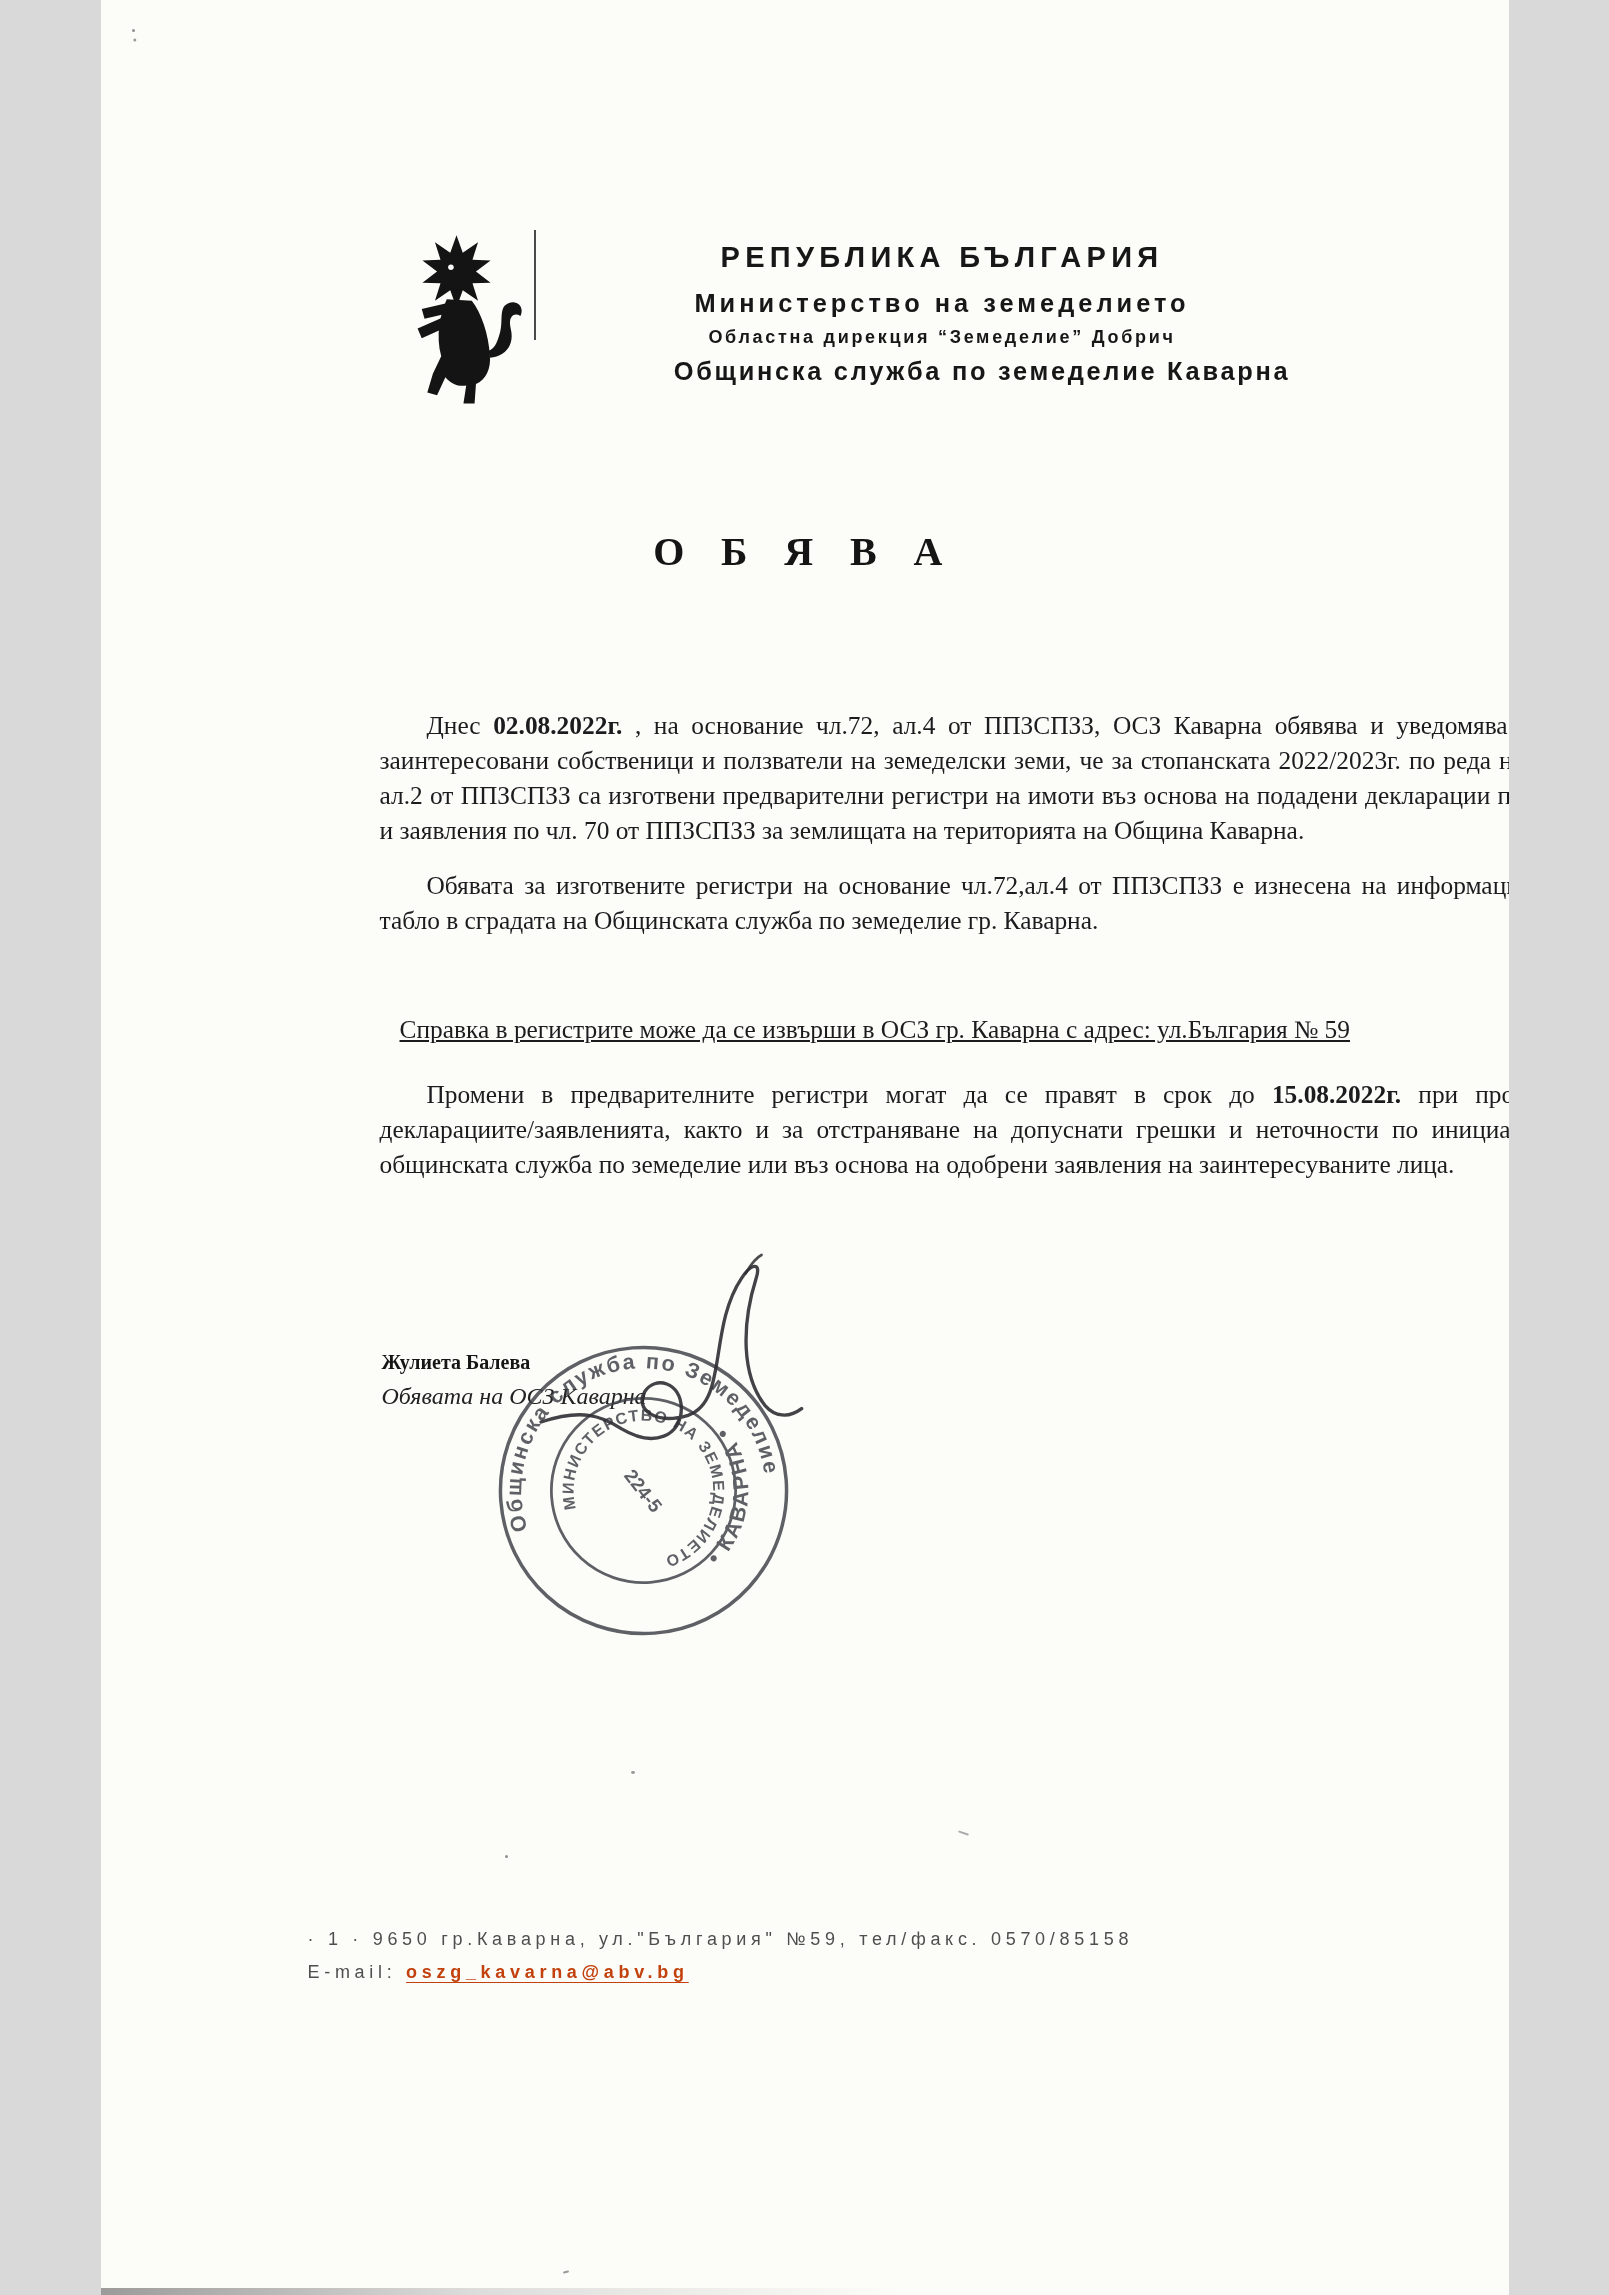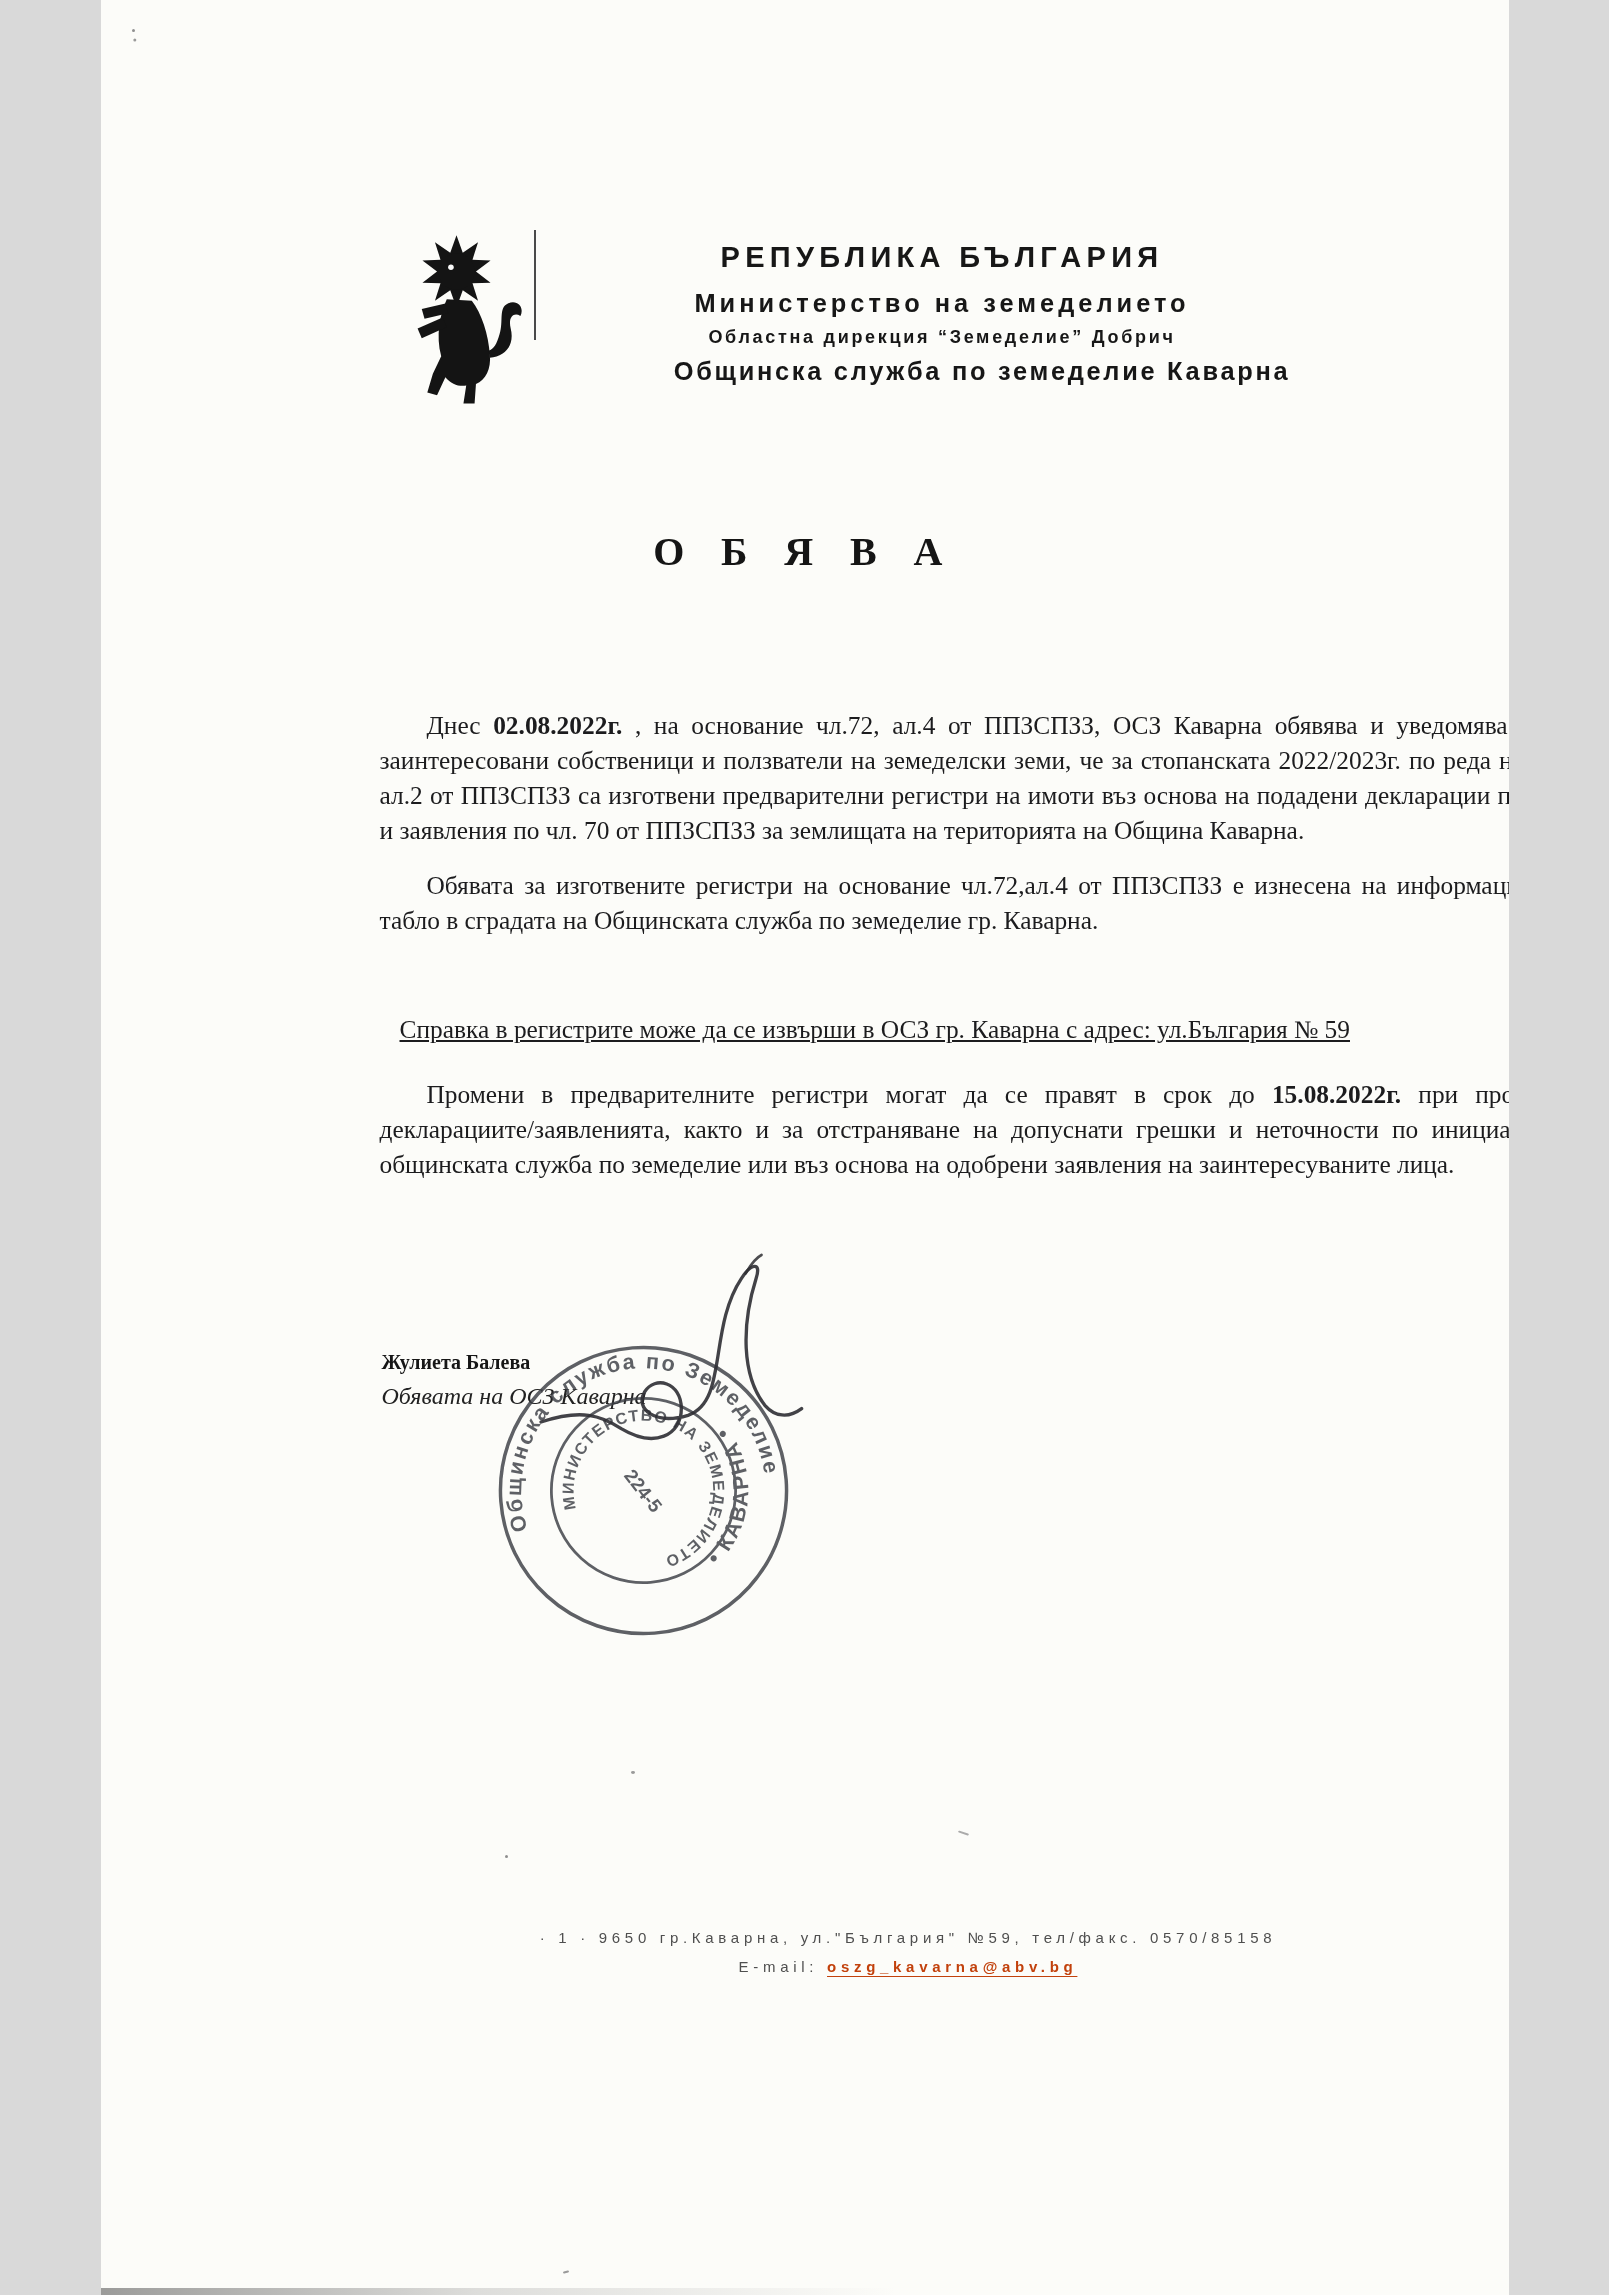--- a/index.html
+++ b/index.html
@@ -56,22 +56,22 @@
   .stamp-inner{font-size:23px;font-weight:700;letter-spacing:2px;}
   .stamp-center{font-size:27px;font-weight:700;}
 
   
   .handwriting{position:absolute;left:420px;top:1248px;width:314px;height:211px;}
   .handwriting svg{width:100%;height:100%;}
 
   
   .footer{
     position:absolute;left:0;top:1929px;width:100%;box-sizing:border-box;
-    padding-left:207px;text-align:center;
-    font-family:"Liberation Sans",sans-serif;font-size:15px;
+    padding-left:207px;
+    font-family:"Liberation Sans",sans-serif;font-size:18px;
     letter-spacing:4.7px;color:#4f4f4f;
   }
   .footer-email-row{margin-top:12px;}
   .footer-email{color:#c2410c;font-weight:700;text-decoration:underline;text-underline-offset:4px;}
   .footer-email-label{color:#4f4f4f;}
 
   
   .art{position:absolute;border-radius:50%;background:#8f8f8f;}
   .art1{left:31px;top:29px;width:3.3px;height:3.3px;box-shadow:1.3px 9.4px 0 #9a9a9a;}
   .art2{left:530px;top:1771px;width:4.7px;height:3.3px;background:#9a9a9a;}

